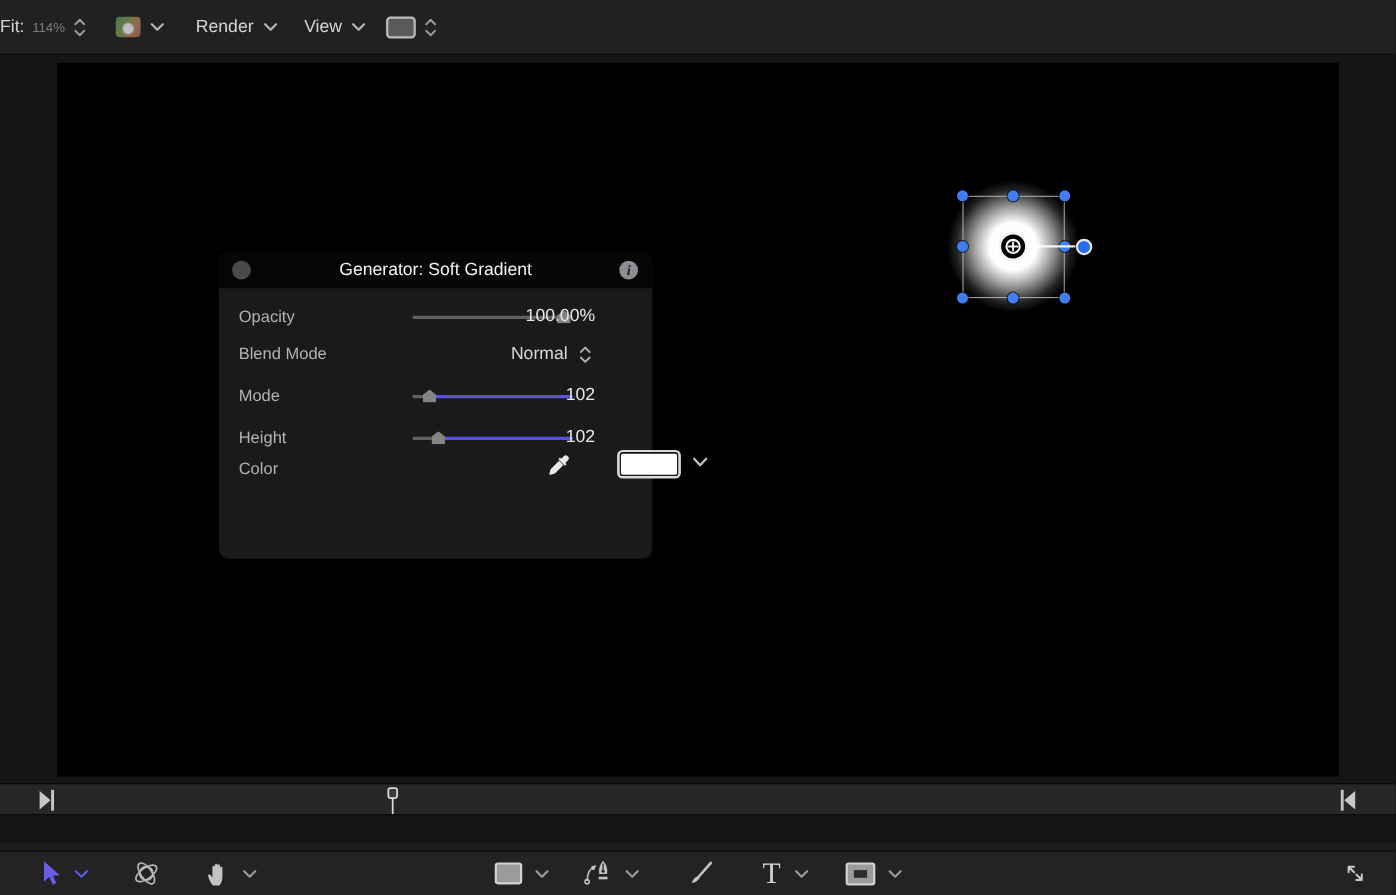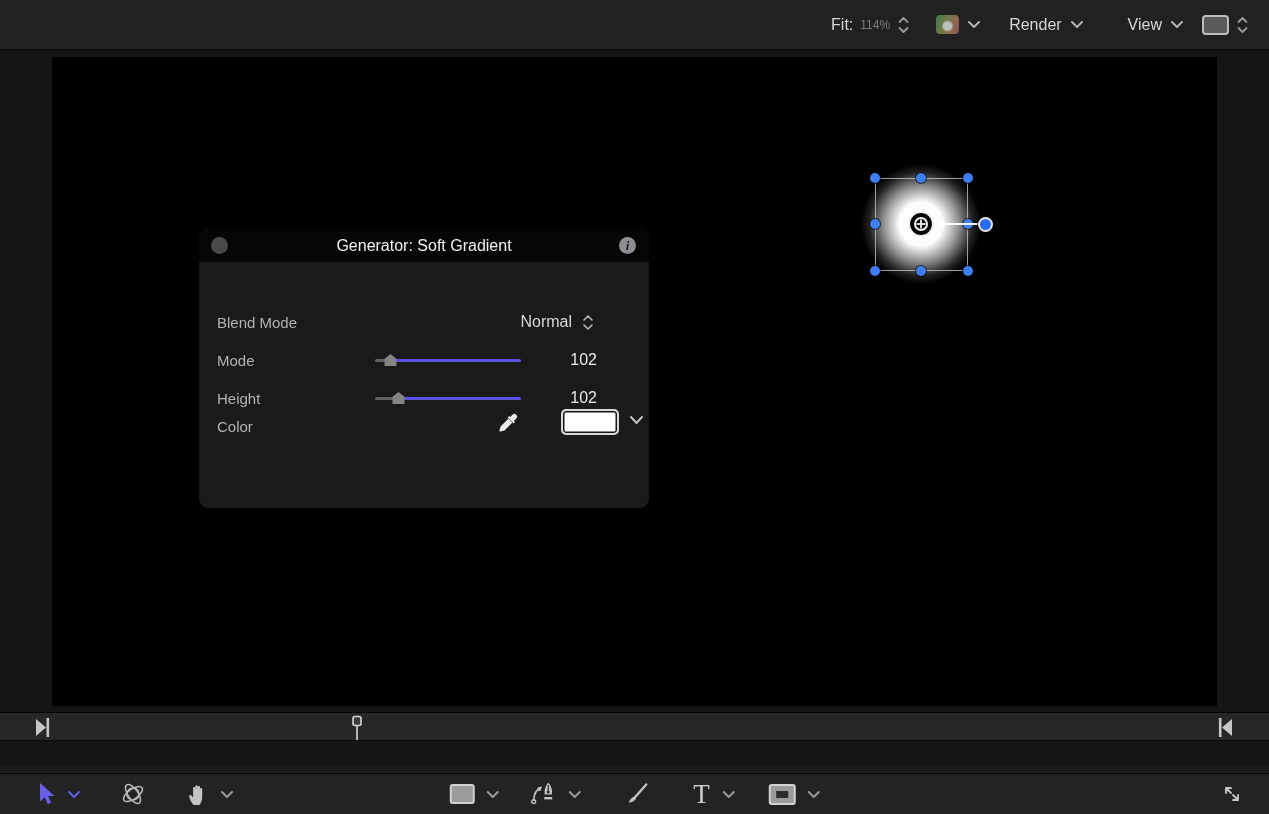--- a/index.html
+++ b/index.html
@@ -1,48 +1,48 @@
 <!DOCTYPE html>
 <html><head>
 <meta charset="utf-8">
 <style>
   html,body{margin:0;padding:0;background:#000;}
   #page{position:relative;width:1269px;height:814px;background:#151515;overflow:hidden;
         font-family:"Liberation Sans","DejaVu Sans",sans-serif;-webkit-font-smoothing:antialiased;}
 
   
   #top-toolbar{position:absolute;left:0;top:0;width:1269px;height:50px;background:#212121;
-               border-bottom:1px solid #0b0b0b;display:flex;align-items:center;justify-content:flex-end;
+               border-bottom:1px solid #0b0b0b;display:flex;align-items:center;
                padding-right:20px;box-sizing:border-box;}
   .tb-group{display:flex;align-items:center;}
   .tb-label{color:#d6d6d6;font-size:16px;}
   .tb-dim{color:#7d7d7d;font-size:12px;margin-left:7px;}
   .stepper{margin-left:7px;display:inline-flex;}
   .chev{margin-left:8px;display:inline-flex;}
   #grad-swatch{width:23px;height:19px;border-radius:4px;
      background:radial-gradient(circle at 50% 58%, #bfbfbf 0 4px, rgba(191,191,191,0) 6px),
                 linear-gradient(115deg,#41774f 0%,#6e7a49 40%,#92684f 72%,#84525c 100%);}
   #display-icon{width:27px;height:20px;border-radius:4px;background:#5a5a5a;border:2px solid #bdbdbd;box-sizing:border-box;}
-  .gap26{margin-right:26px;} .gap28{margin-right:28px;} .gap24{margin-right:24px;} .gap18{margin-right:18px;margin-left:20px;}
+  .gap26{margin-right:26px;} .gap28{margin-right:28px;} .gap24{margin-right:24px;} .gap18{margin-right:18px;}
 
   
   #canvas{position:absolute;left:52px;top:57px;width:1165px;height:649px;background:#000;}
 
   
   #grad-blob{position:absolute;left:862px;top:165px;width:118px;height:118px;
      background:radial-gradient(circle,#ffffff 0%,#fdfdfd 26%,rgba(250,250,250,.6) 44%,rgba(235,235,235,.14) 62%,rgba(0,0,0,0) 72%);}
   #sel-box{position:absolute;left:875px;top:178px;width:93px;height:93px;border:1px solid rgba(195,195,195,.8);box-sizing:border-box;}
   .handle{position:absolute;width:10px;height:10px;border-radius:50%;background:#3f7ef0;box-shadow:0 0 0 1px rgba(0,0,0,.65);}
   #rot-line{position:absolute;left:922px;top:223px;width:62px;height:2px;background:rgba(255,255,255,.92);}
   #rot-handle{position:absolute;left:978px;top:217px;width:11px;height:11px;border-radius:50%;
      background:#2a6cf0;border:2px solid #e3e3e3;box-shadow:0 0 0 1px rgba(0,0,0,.6);}
   #anchor{position:absolute;left:905px;top:208px;}
 
   
-  #hud{position:absolute;left:199px;top:229px;width:450px;height:279px;background:rgba(27,27,27,.97);
+  #hud{position:absolute;left:199px;top:229px;width:394px;height:279px;background:rgba(27,27,27,.97);
        border-radius:9px;box-shadow:0 14px 34px rgba(0,0,0,.6);}
   #hud-titlebar{position:absolute;left:0;top:0;right:0;height:33px;background:#060606;border-radius:9px 9px 0 0;}
   #hud-close{position:absolute;left:12px;top:8px;width:17px;height:17px;border-radius:50%;background:#4a4a4a;}
   #hud-title{position:absolute;left:0;right:0;top:0;height:33px;line-height:33px;text-align:center;
              color:#f2f2f2;font-size:16px;}
   #hud-info{position:absolute;right:13px;top:8px;width:17px;height:17px;border-radius:50%;background:#8d8d92;
             color:#1b1b1b;font-family:"Liberation Serif","DejaVu Serif",serif;font-style:italic;font-weight:bold;
             font-size:13px;text-align:center;line-height:17px;}
   .hud-row{position:absolute;left:0;right:0;height:30px;}
   .hud-label{position:absolute;left:18px;top:50%;transform:translateY(-50%);color:#b3b3b3;font-size:15px;}
@@ -155,20 +155,29 @@
     </svg>
   </span>
 
   <div id="hud">
     <div id="hud-titlebar">
       <div id="hud-close"></div>
       <div id="hud-title">Generator: Soft Gradient</div>
       <div id="hud-info">i</div>
     </div>
 
+    <div class="hud-row" style="top:44px;">
+      <span class="hud-label">Opacity</span>
+      <span class="slider">
+        <span class="seg lite" style="left:0;width:138px;"></span>
+        <span class="track" style="left:138px;"></span>
+        <span class="thumb" style="left:131px;"></span>
+      </span>
+      <span class="hud-value">100.00%</span>
+    </div>
 
     <div class="hud-row" style="top:78px;">
       <span class="hud-label">Blend Mode</span>
       <span class="popup">
         <span class="popup-text">Normal</span>
         <svg width="12" height="17" viewBox="0 0 12 17">
             <polyline points="2,6 6,2 10,6" fill="none" stroke="#b0b0b0" stroke-width="1.7" stroke-linecap="round" stroke-linejoin="round"></polyline>
             <polyline points="2,11 6,15 10,11" fill="none" stroke="#b0b0b0" stroke-width="1.7" stroke-linecap="round" stroke-linejoin="round"></polyline>
           </svg>
       </span>

